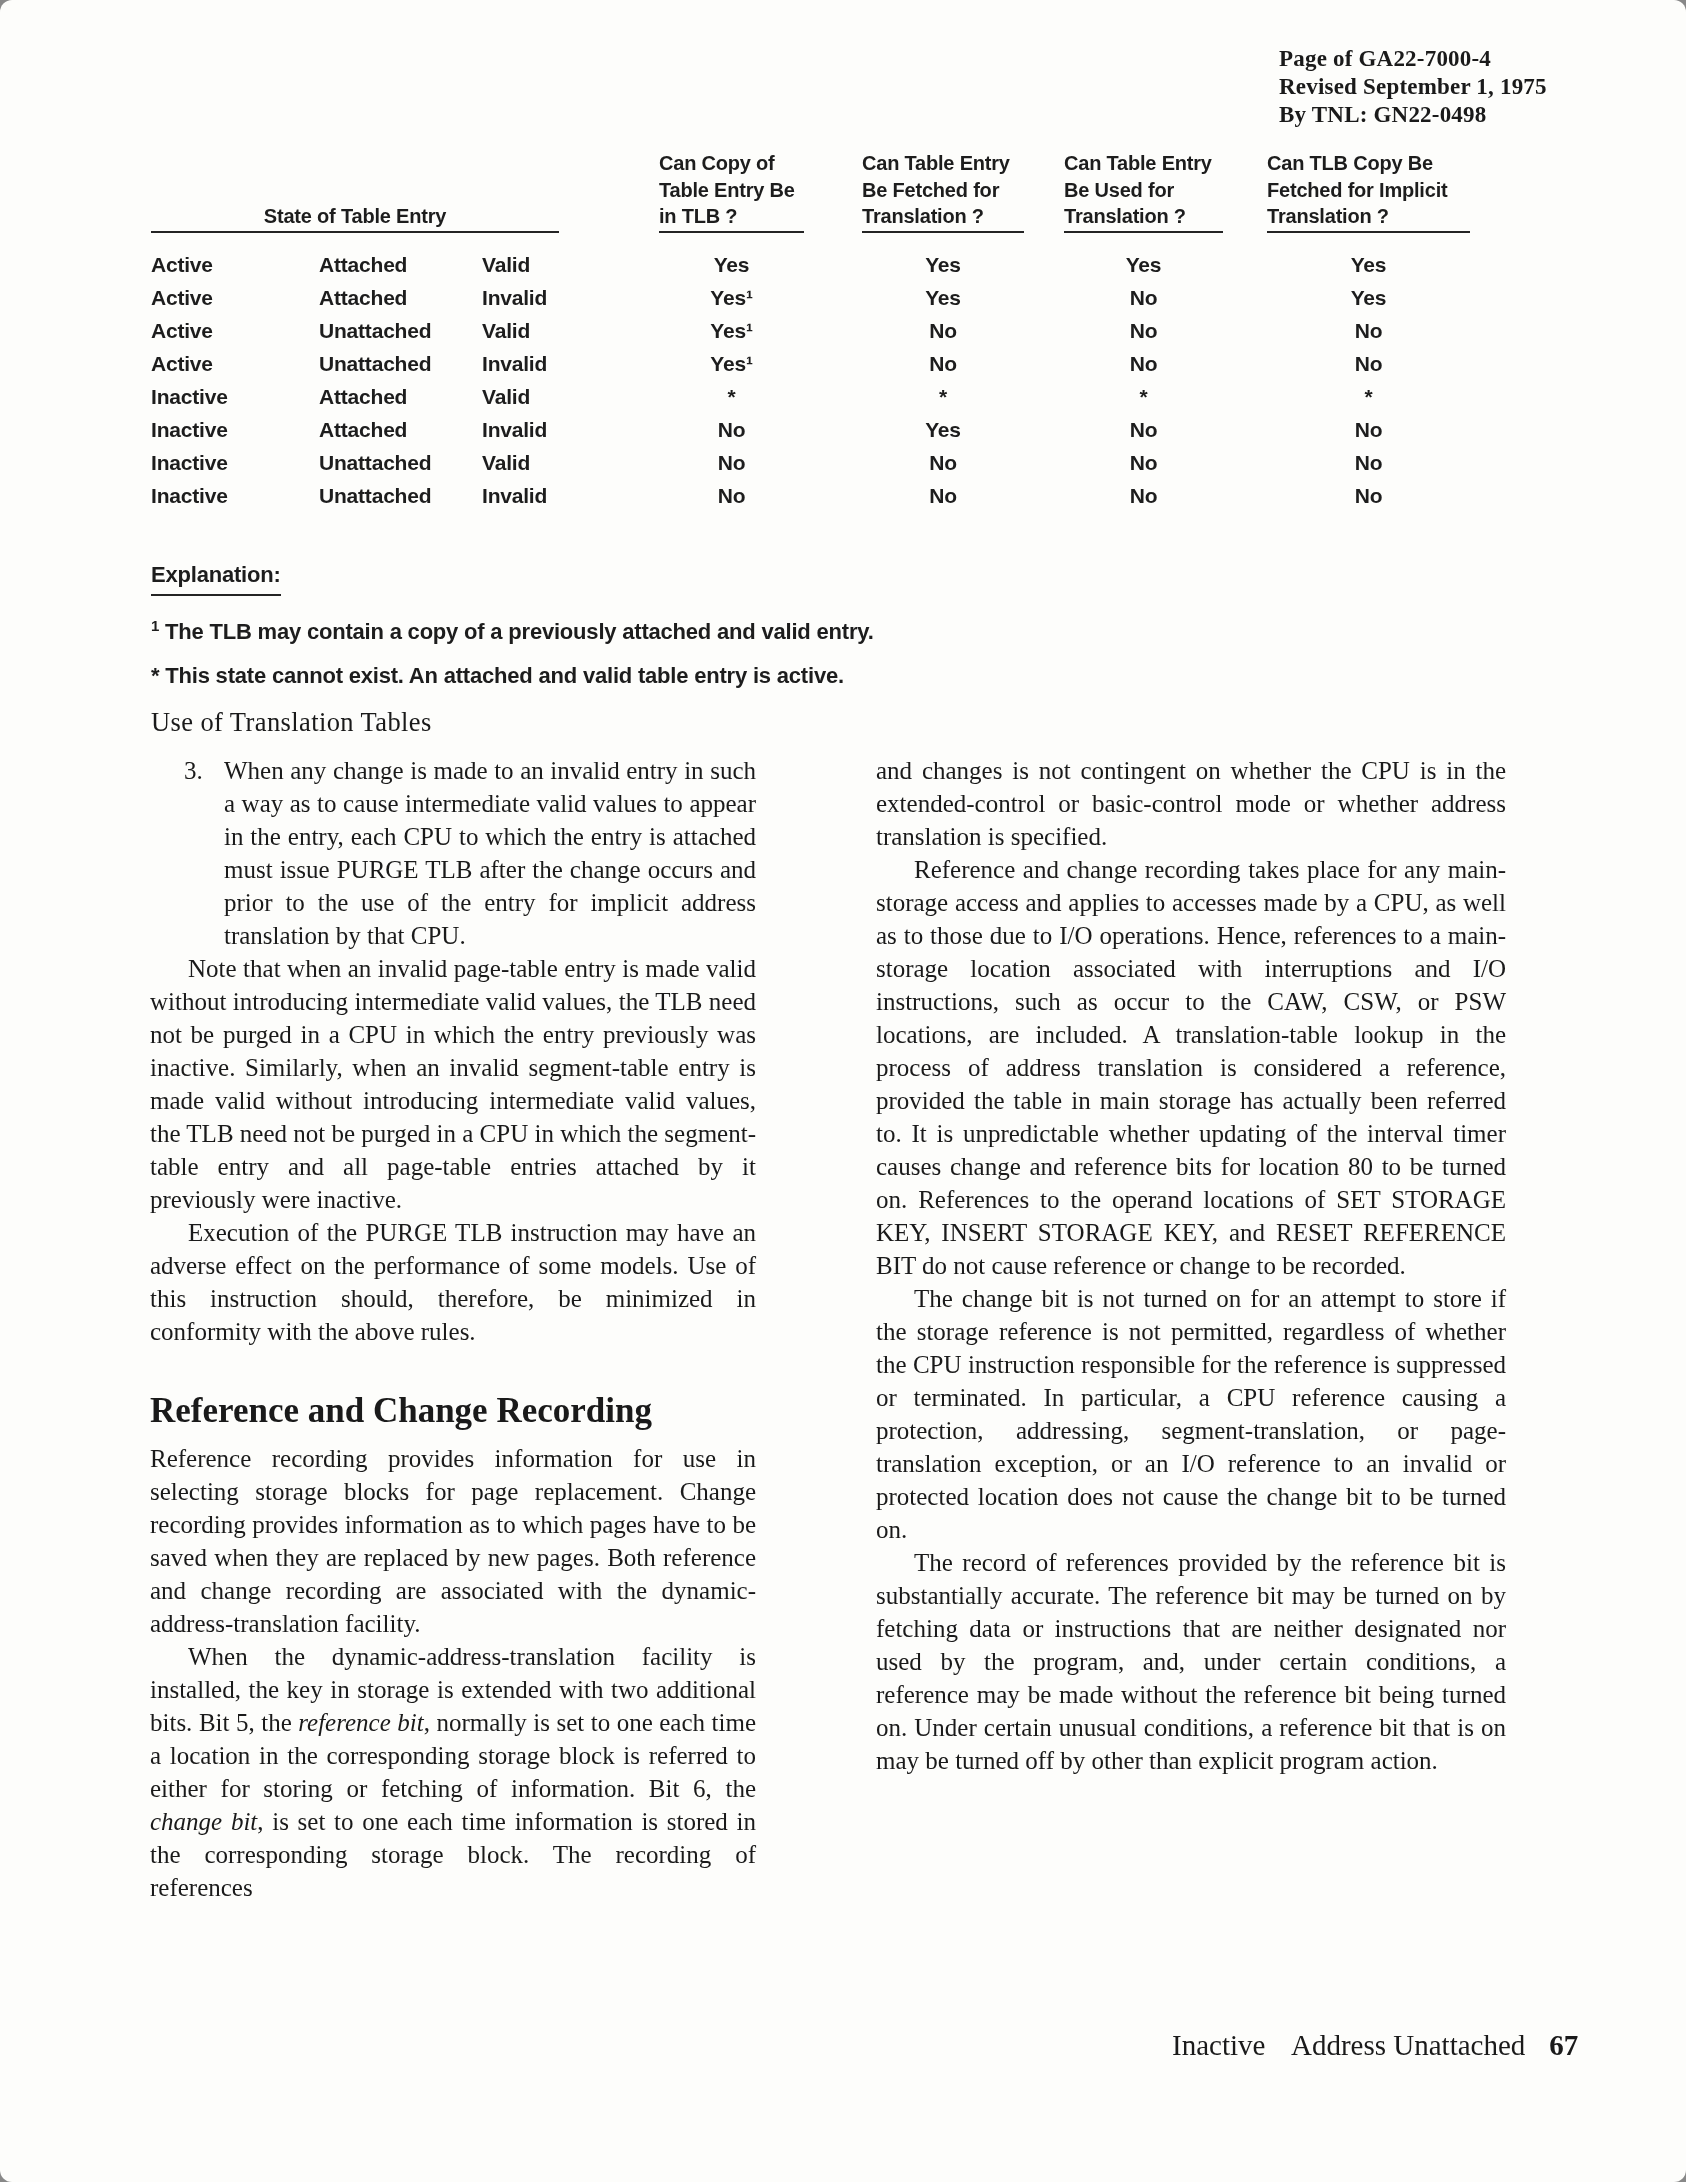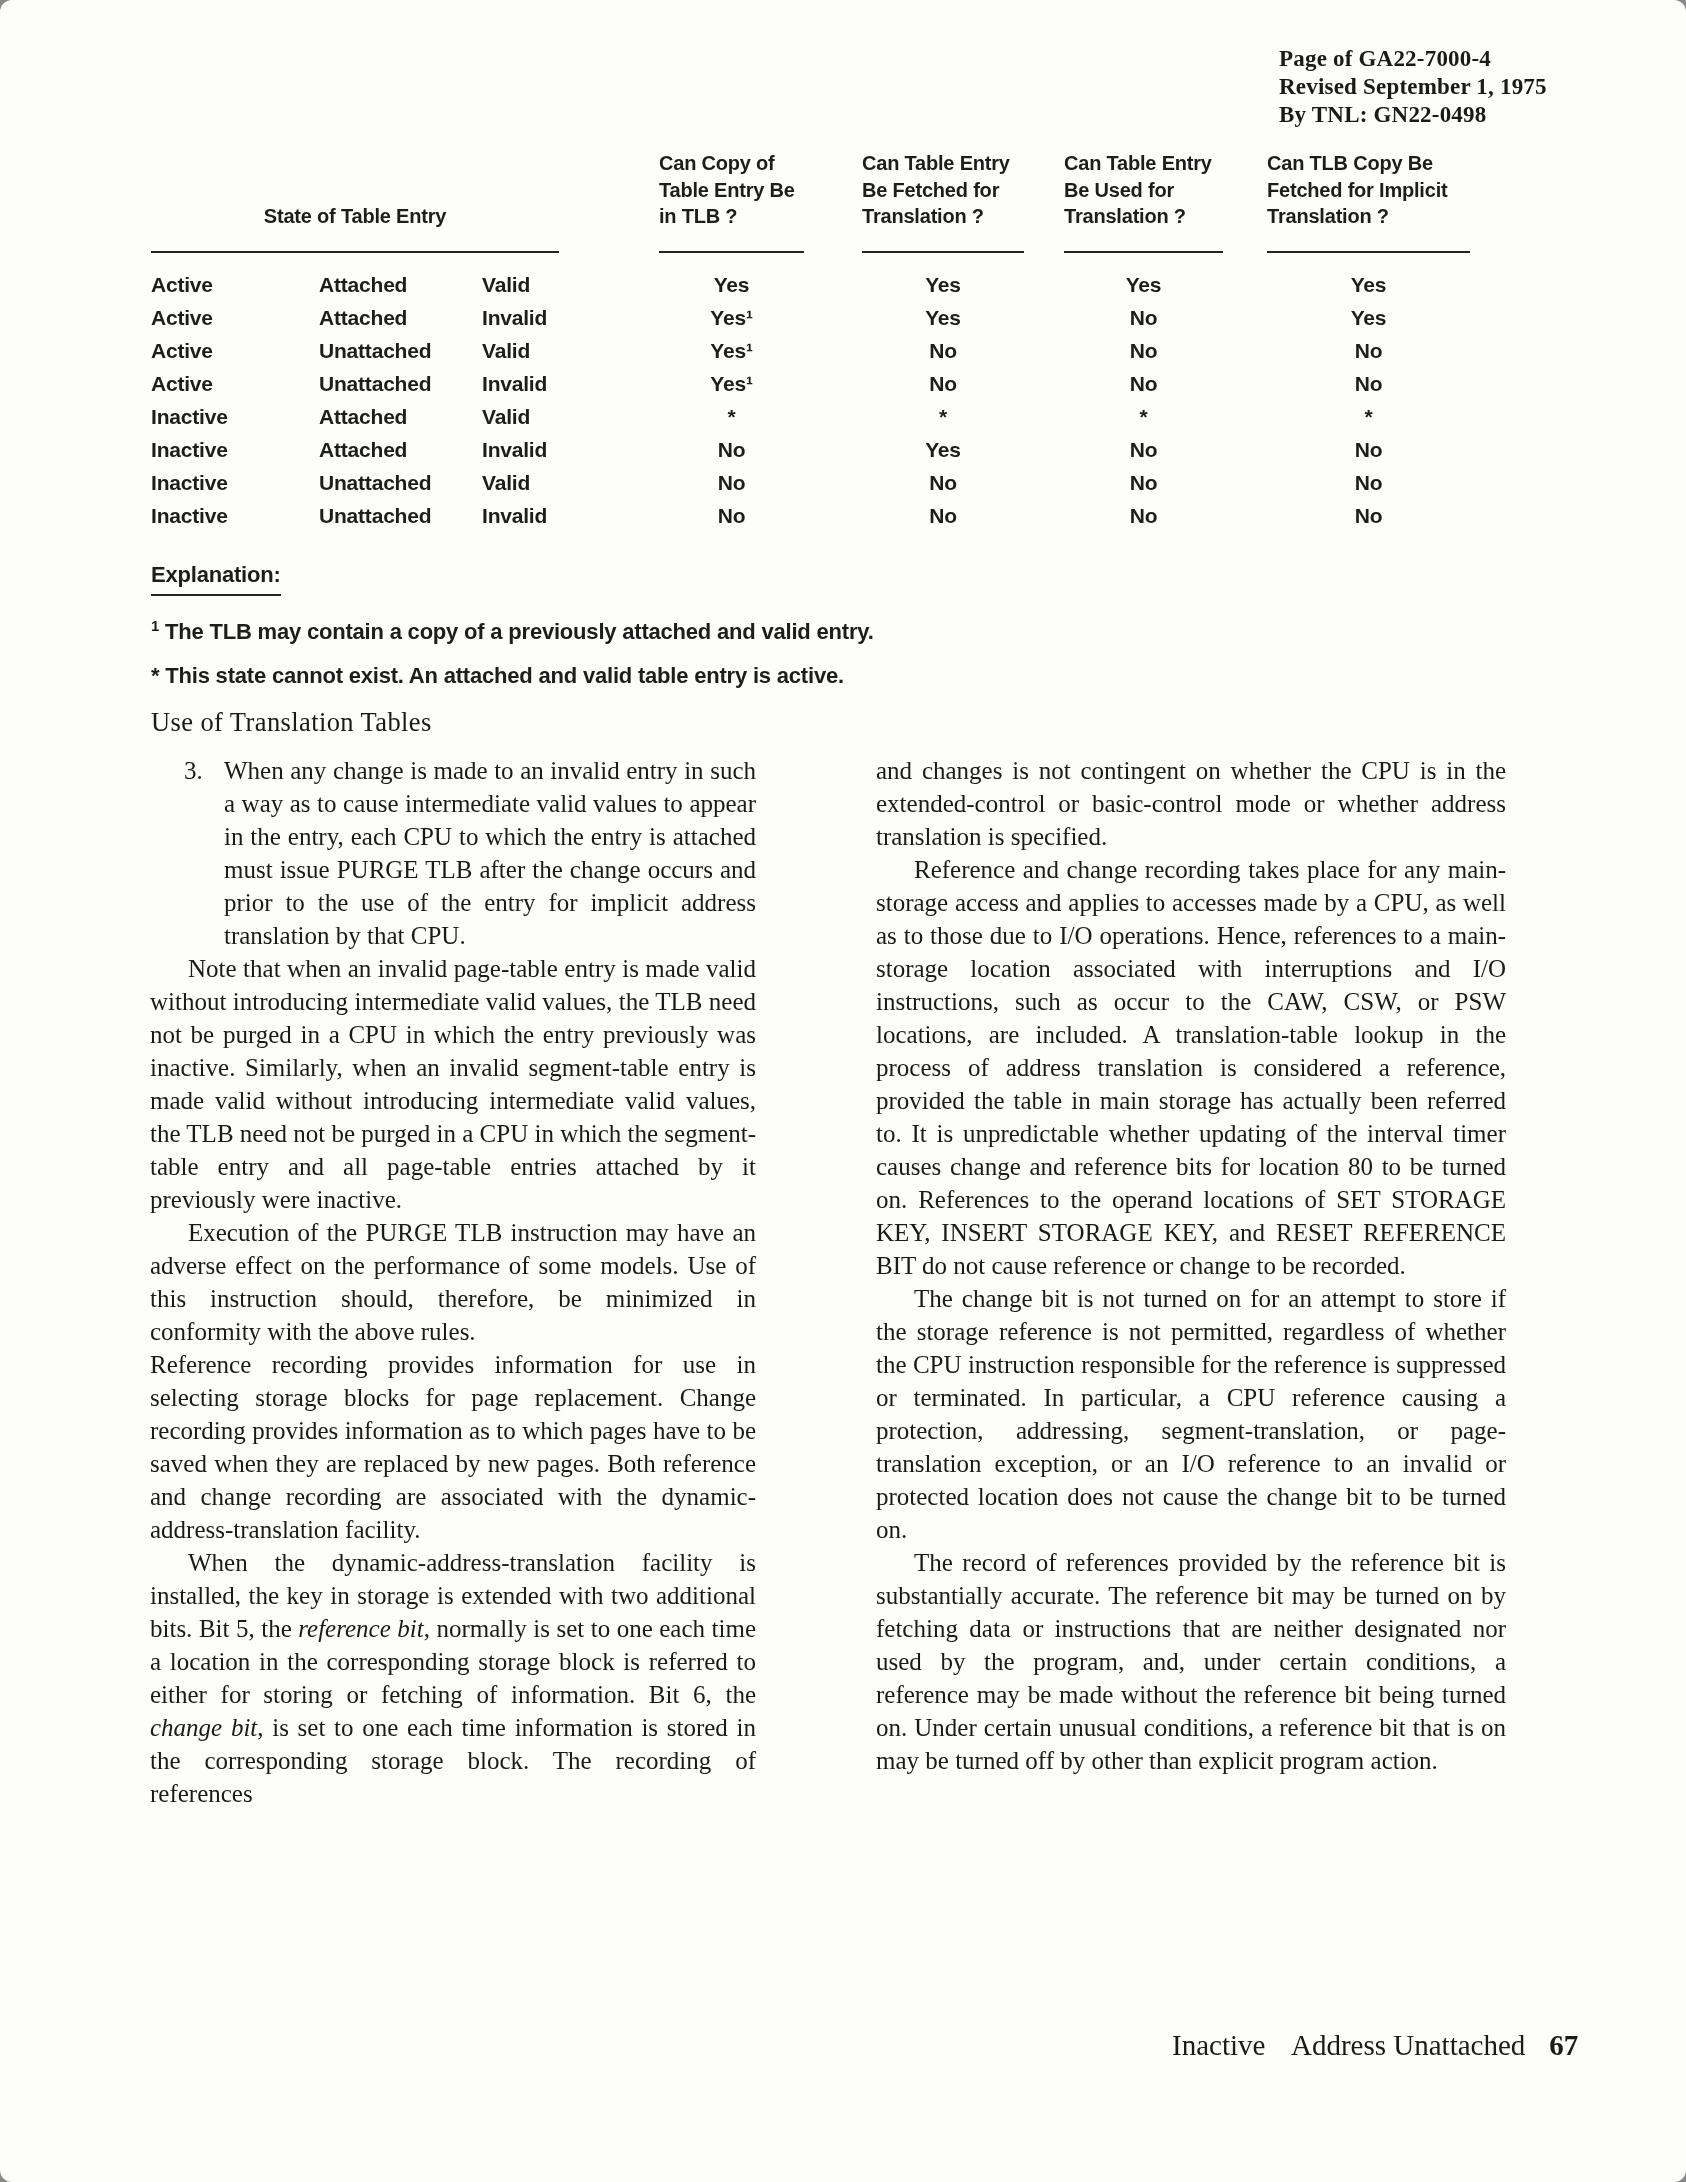--- a/index.html
+++ b/index.html
@@ -18,21 +18,21 @@
 
   
   .dat-table {
     position:absolute; left:151px; top:150px;
     font-family:"Liberation Sans", sans-serif; font-weight:bold; color:#1d1d1d;
   }
   .thead, .tbody { display:grid; grid-template-columns:168px 163px 177px 203px 202px 203px 203px; }
   .thead { align-items:end; }
   .th {
     font-size:20px; line-height:26.5px; white-space:pre;
-    border-bottom:2.8px solid #242424; padding-bottom:21px; letter-spacing:-0.2px;
+    border-bottom:2.8px solid #242424; padding-bottom:1px; letter-spacing:-0.2px;
   }
   .th-state { grid-column:1/4; text-align:center; margin-right:100px; }
   .th-c4 { margin-right:58px; }
   .th-c5 { margin-right:40px; }
   .th-c6 { margin-right:44px; }
   .th-c7 { margin-right:0; }
   .tbody { margin-top:15px; }
   .cell { font-size:21px; height:33px; line-height:33px; letter-spacing:-0.2px; }
   .c4 { text-align:center; margin-right:58px; }
   .c5 { text-align:center; margin-right:40px; }
@@ -165,20 +165,21 @@
 
   <div class="table-caption">Use of Translation Tables</div>
 
   <div class="col col-left">
     <div class="list-item">
       <span class="list-num">3.</span>
       <span>When any change is made to an invalid entry in such a way as to cause intermediate valid values to appear in the entry, each CPU to which the entry is attached must issue PURGE TLB after the change occurs and prior to the use of the entry for implicit address translation by that CPU.</span>
     </div>
     <p class="indent">Note that when an invalid page-table entry is made valid without introducing intermediate valid values, the TLB need not be purged in a CPU in which the entry previously was inactive. Similarly, when an invalid segment-table entry is made valid without introducing intermediate valid values, the TLB need not be purged in a CPU in which the segment-table entry and all page-table entries attached by it previously were inactive.</p>
     <p class="indent">Execution of the PURGE TLB instruction may have an adverse effect on the performance of some models. Use of this instruction should, therefore, be minimized in conformity with the above rules.</p>
+    <h2 class="section-heading">Reference and Change Recording</h2>
     <p>Reference recording provides information for use in selecting storage blocks for page replacement. Change recording provides information as to which pages have to be saved when they are replaced by new pages. Both reference and change recording are associated with the dynamic-address-translation facility.</p>
     <p class="indent"><span>When the dynamic-address-translation facility is installed, the key in storage is extended with two additional bits. Bit 5, the </span><span class="em-seg">reference bit</span><span>, normally is set to one each time a location in the corresponding storage block is referred to either for storing or fetching of information. Bit 6, the </span><span class="em-seg">change bit</span><span>, is set to one each time information is stored in the corresponding storage block. The recording of references</span></p>
   </div>
 
   <div class="col col-right">
     <p>and changes is not contingent on whether the CPU is in the extended-control or basic-control mode or whether address translation is specified.</p>
     <p class="indent">Reference and change recording takes place for any main-storage access and applies to accesses made by a CPU, as well as to those due to I/O operations. Hence, references to a main-storage location associated with interruptions and I/O instructions, such as occur to the CAW, CSW, or PSW locations, are included. A translation-table lookup in the process of address translation is considered a reference, provided the table in main storage has actually been referred to. It is unpredictable whether updating of the interval timer causes change and reference bits for location 80 to be turned on.  References to the operand locations of SET STORAGE KEY, INSERT STORAGE KEY, and RESET REFERENCE BIT do not cause reference or change to be recorded.</p>
     <p class="indent">The change bit is not turned on for an attempt to store if the storage reference is not permitted, regardless of whether the CPU instruction responsible for the reference is suppressed or terminated. In particular, a CPU reference causing a protection, addressing, segment-translation, or page-translation exception, or an I/O reference to an invalid or protected location does not cause the change bit to be turned on.</p>
     <p class="indent">The record of references provided by the reference bit is substantially accurate.  The reference bit may be turned on by fetching data or instructions that are neither designated nor used by the program, and, under certain conditions, a reference may be made without the reference bit being turned on. Under certain unusual conditions, a reference bit that is on may be turned off by other than explicit program action.</p>
   </div>

